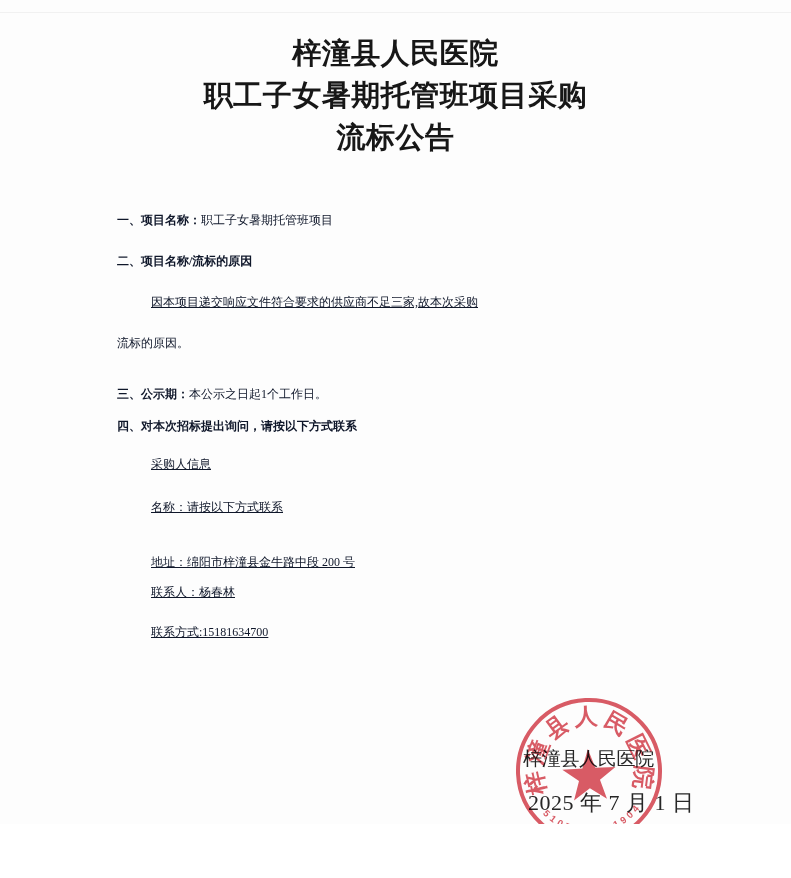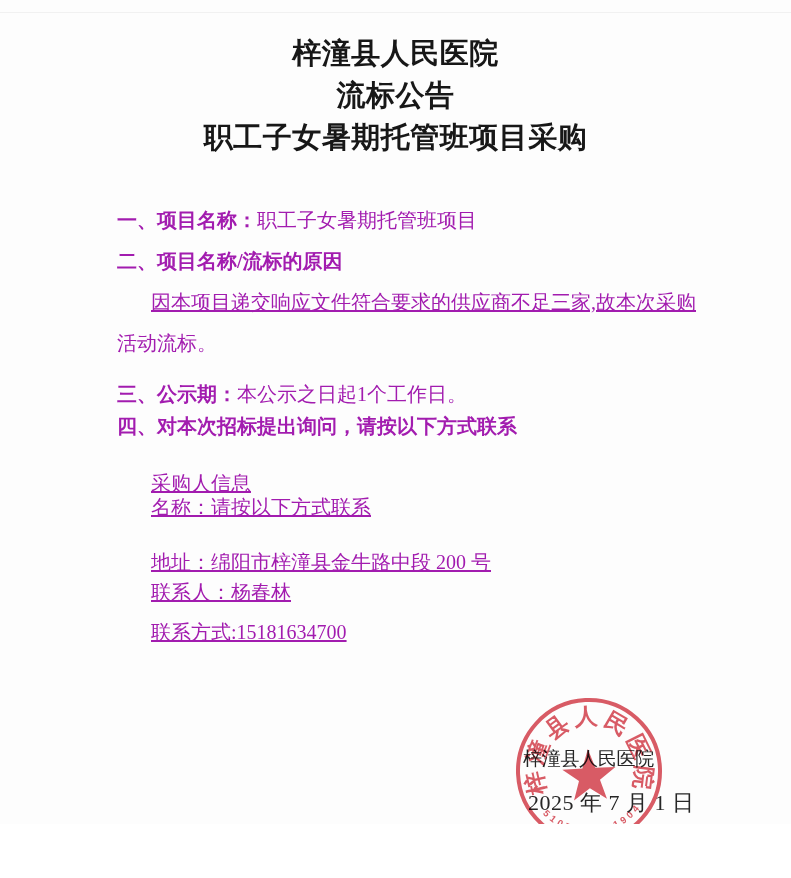--- a/index.html
+++ b/index.html
@@ -12,22 +12,22 @@
   
   .scan-line { position:absolute; left:0; top:12px; width:100%; height:1px; background:#f1f1f1; }
 
   .title-block {
     position:absolute; top:32px; left:0; width:100%;
     text-align:center; font-weight:700; font-size:29px; line-height:42px;
     letter-spacing:0.5px; color:#171717; white-space:nowrap;
   }
 
   .line {
-    position:absolute; font-size:20px; line-height:28px;
-    white-space:nowrap; color:#a21caf;
+    position:absolute; font-size:12px; line-height:28px;
+    white-space:nowrap; color:#0f172a;
   }
   .line .b { font-weight:700; }
   .ind1 { left:117px; }
   .ind2 { left:151px;text-decoration:underline; }
 
   .sig-org {
     position:absolute; left:523px; top:748px;
     font-size:19px; line-height:22px; letter-spacing:-0.3px;
     color:#262626; white-space:nowrap;
   }
@@ -66,32 +66,32 @@
   }
 </style>
 </head>
 <body>
 
 <div class="page">
   <div class="scan-line"></div>
 
   <div class="title-block">
     <div>梓潼县人民医院</div>
+    <div>职工子女暑期托管班项目采购</div>
     <div>流标公告</div>
-    <div>职工子女暑期托管班项目采购</div>
   </div>
 
   <div class="body-block">
     <div class="line ind1" style="top:206px"><span class="b">一、项目名称：</span><span>职工子女暑期托管班项目</span></div>
     <div class="line ind1" style="top:247px"><span class="b">二、项目名称/流标的原因</span><span></span></div>
     <div class="line ind2" style="top:288px"><span class="b"></span><span>因本项目递交响应文件符合要求的供应商不足三家,故本次采购</span></div>
-    <div class="line ind1" style="top:329px"><span class="b"></span><span>活动流标。</span></div>
+    <div class="line ind1" style="top:329px"><span class="b"></span><span>流标的原因。</span></div>
     <div class="line ind1" style="top:380px"><span class="b">三、公示期：</span><span>本公示之日起1个工作日。</span></div>
     <div class="line ind1" style="top:412px"><span class="b">四、对本次招标提出询问，请按以下方式联系</span><span></span></div>
-    <div class="line ind2" style="top:469px"><span class="b"></span><span>采购人信息</span></div>
+    <div class="line ind2" style="top:450px"><span class="b"></span><span>采购人信息</span></div>
     <div class="line ind2" style="top:493px"><span class="b"></span><span>名称：请按以下方式联系</span></div>
     <div class="line ind2" style="top:548px"><span class="b"></span><span>地址：绵阳市梓潼县金牛路中段 200 号</span></div>
     <div class="line ind2" style="top:578px"><span class="b"></span><span>联系人：杨春林</span></div>
     <div class="line ind2" style="top:618px"><span class="b"></span><span>联系方式:15181634700</span></div>
   </div>
 
   <div class="sig-org">梓潼县人民医院</div>
   <div class="sig-date">2025 年 7 月 1 日</div>
 
   <div class="seal">

